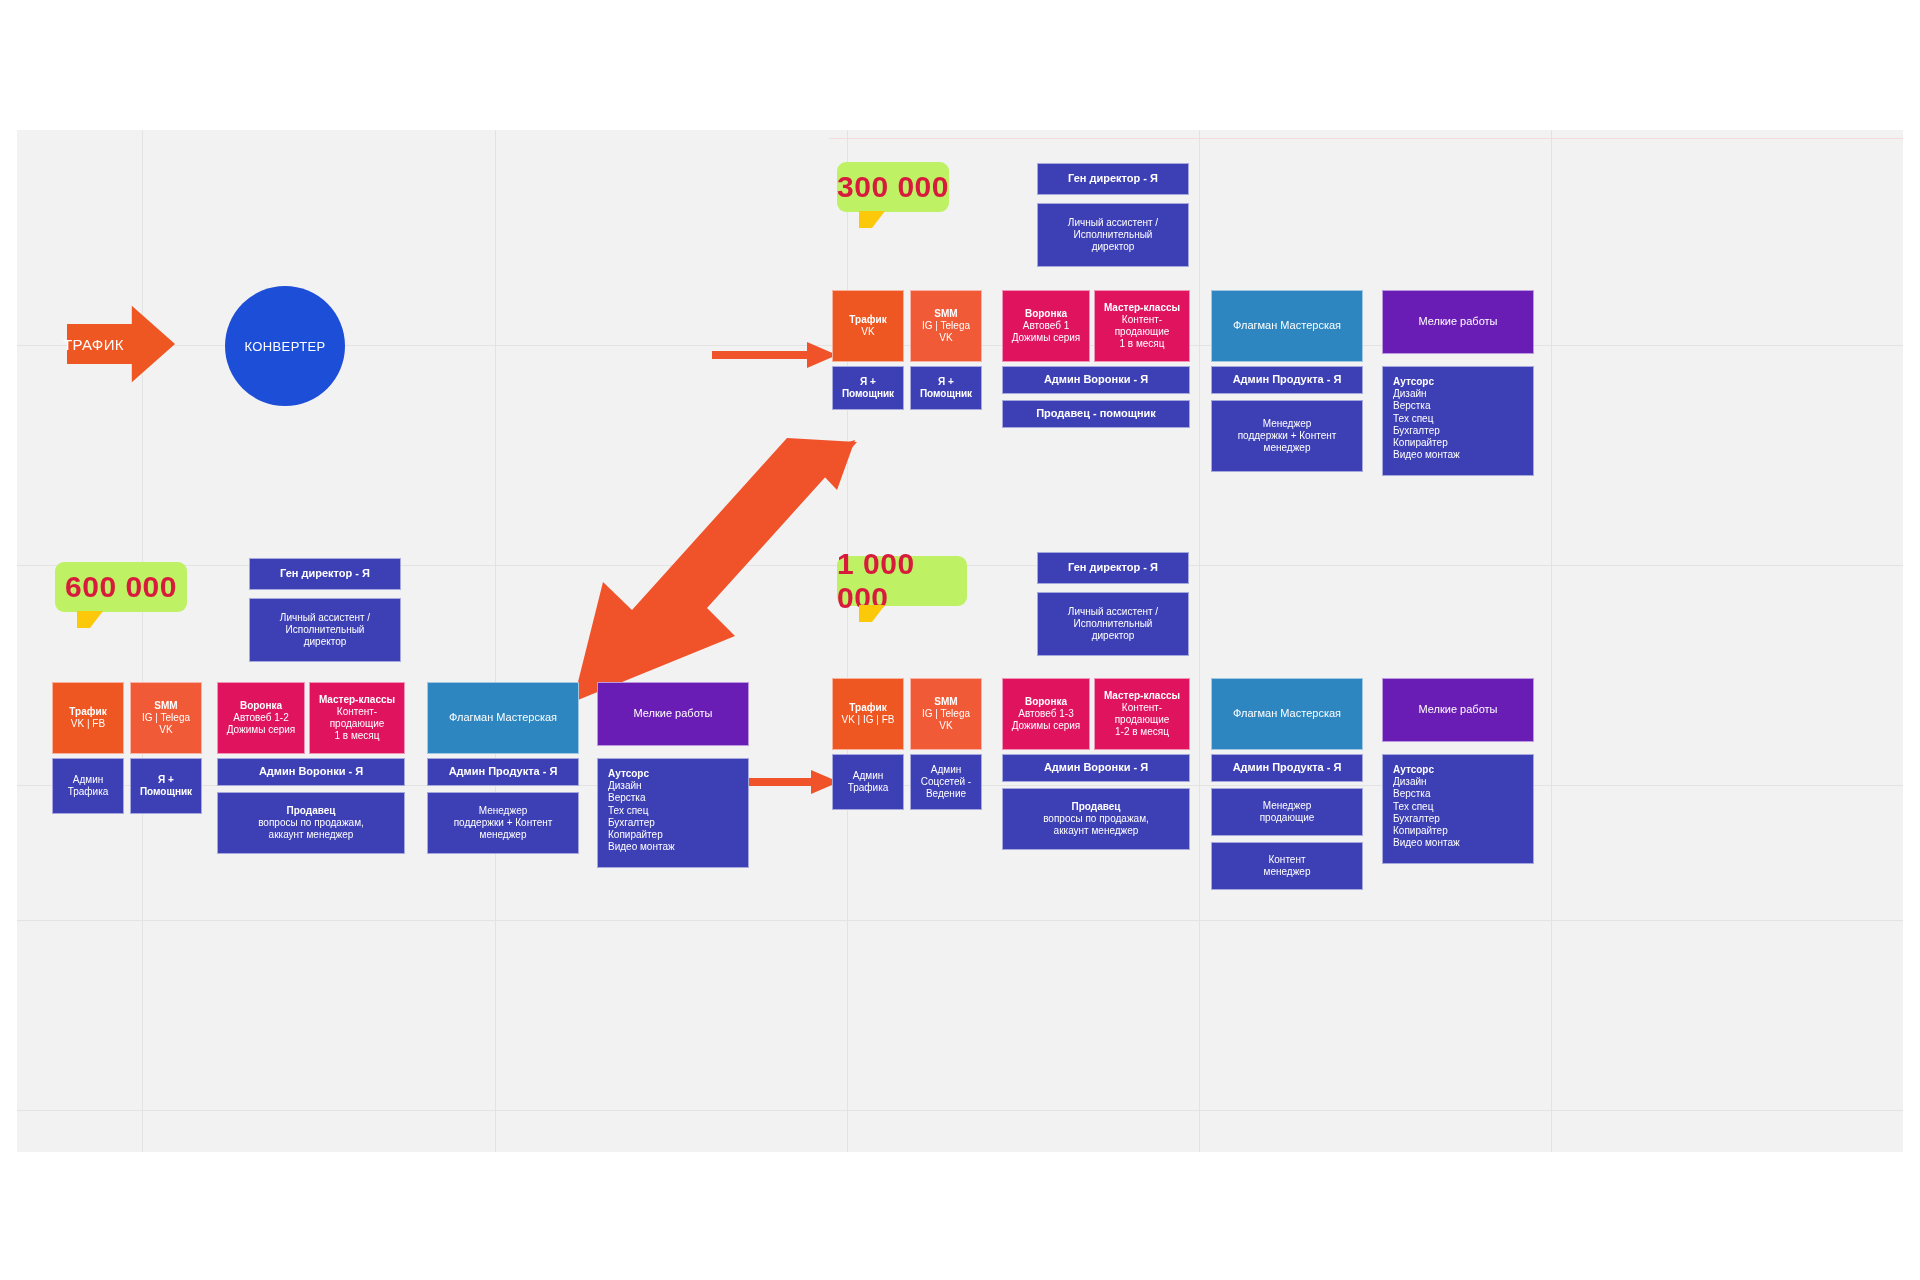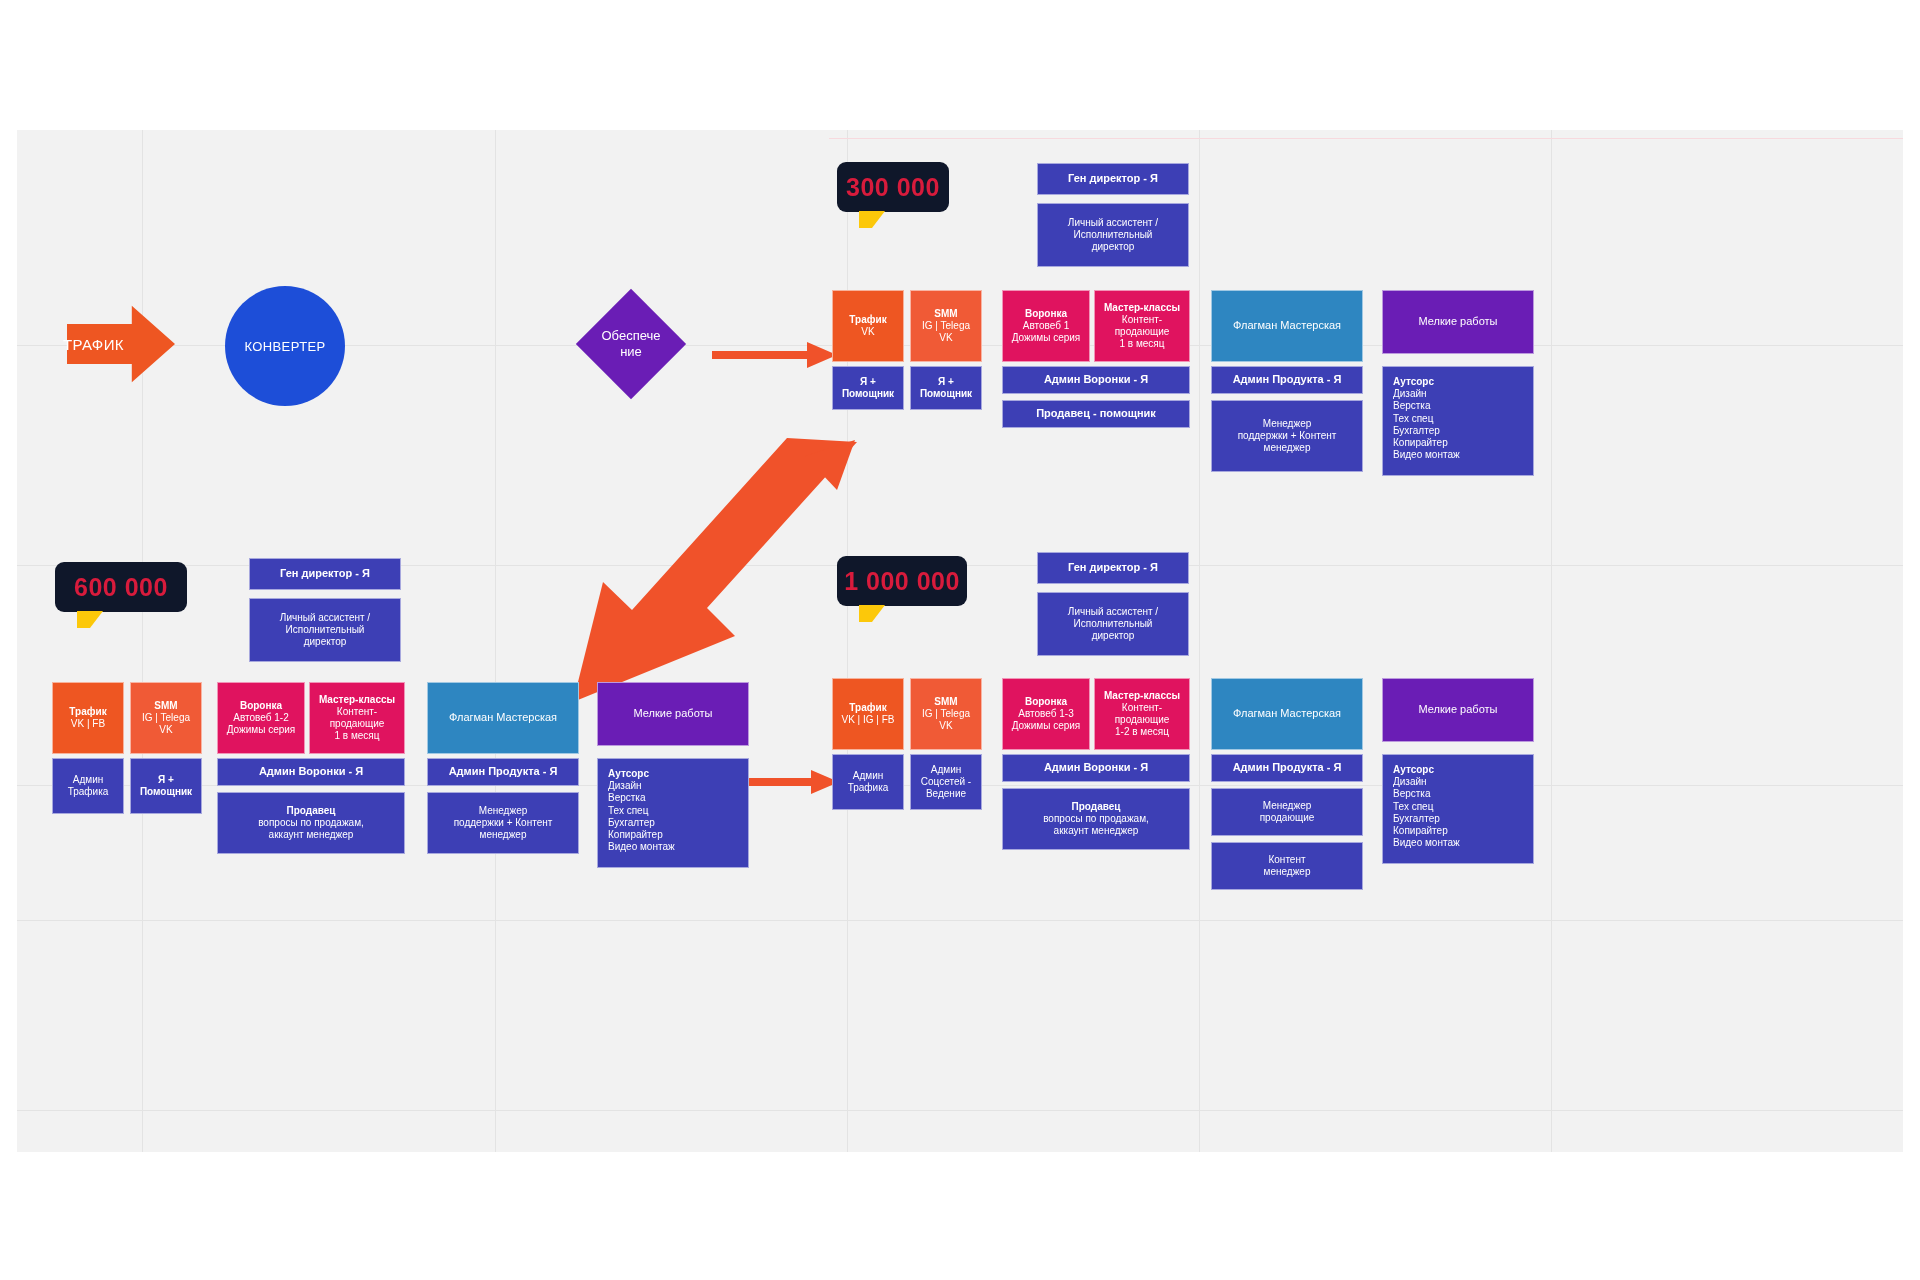--- a/index.html
+++ b/index.html
@@ -86,24 +86,24 @@
     transform: rotate(45deg);
   }
   .diamond-text {
     position: relative; z-index: 2;
     font-size: 13px; color: #fff; text-align: center;
     line-height: 1.2; width: 80px;
   }
   
   .callout {
     position: absolute;
-    background: #0f172a;
+    background: #bef264;
     border-radius: 9px;
     display: flex; align-items: center; justify-content: center;
-    font-size: 25px;
+    font-size: 30px;
     font-weight: bold;
     color: #d81b3c;
     letter-spacing: 0.5px;
   }
   .callout .tail {
     position: absolute;
     left: 22px; bottom: -16px;
     width: 0; height: 0;
     border-left: 13px solid #fcc80a;
     border-right: 13px solid transparent;
@@ -137,27 +137,20 @@
     </svg>
     <div style="position:absolute; left:46px; top:198px; width:80px; height:32px; display:flex; align-items:center;">
       <span class="flow-label">ТРАФИК</span>
     </div>
 
     <div class="circle-shape" style="left:208px; top:156px; width:120px; height:120px; background:#1d4ed8;">
       <span class="flow-label" style="font-size:13px;">КОНВЕРТЕР</span>
     </div>
 
 
-    <div class="diamond-wrap" style="left:560px; top:160px; width:108px; height:108px;">
-      <div class="diamond-bg" style="background:#6a1db5; width:78px; height:78px; left:15px; top:15px;"></div>
-      <div class="diamond-text">
-        <div>Обеспече</div>
-        <div>ние</div>
-      </div>
-    </div>
 
     <svg class="small-arrow" style="left:695px; top:212px; width:125px; height:26px;" viewBox="0 0 125 26">
       <polygon points="0,9 95,9 95,0 125,13 95,26 95,17 0,17" fill="#f0522a"></polygon>
     </svg>
 
     <svg class="big-arrow" style="left:520px; top:300px; width:320px; height:320px;" viewBox="0 0 320 320">
       <polygon points="320,12 170,178 198,206 36,272 66,152 95,180 250,8" fill="#f0522a"></polygon>
       <polygon points="318,10 300,60 268,26" fill="#f0522a"></polygon>
     </svg>
 

